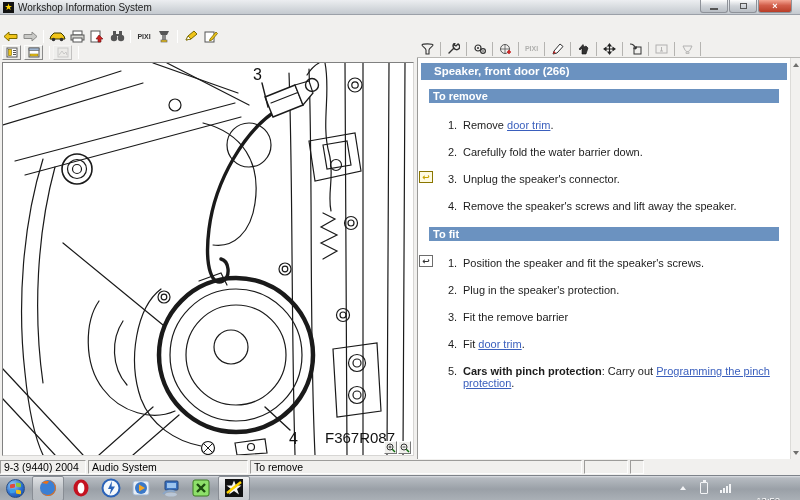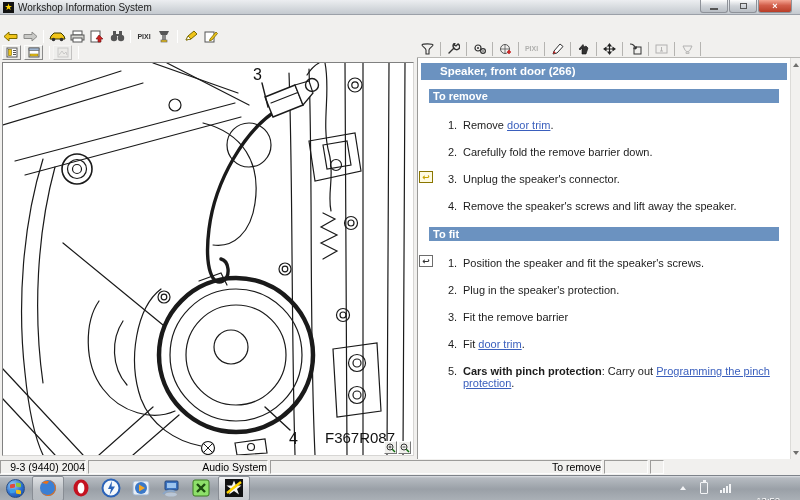--- a/index.html
+++ b/index.html
@@ -51,37 +51,37 @@
 
   .right-panel { position:absolute; left:417px; top:58px; width:383px; height:401px; background:#fff;
     border-left:1px solid #9a9a98; }
   .scrollbar { position:absolute; right:0; top:0; width:10px; height:401px; background:#f2f1ef; border-left:1px solid #dcdbd8; }
   .sb-arrow { position:absolute; left:1px; width:8px; height:9px; display:flex; align-items:center; justify-content:center; }
   .tri-up { width:0; height:0; border-left:3px solid transparent; border-right:3px solid transparent; border-bottom:4px solid #6f6f6d; }
   .tri-down { width:0; height:0; border-left:3px solid transparent; border-right:3px solid transparent; border-top:4px solid #6f6f6d; }
 
   .content { position:absolute; left:0; top:0; width:372px; height:401px; overflow:hidden; }
   .doc-title { margin:5px 3px 0 3px; height:17px; background:#6b92c0; color:#fff; font-weight:bold;
-    font-size:11.5px; line-height:17px; padding-left:19px; }
+    font-size:11.5px; line-height:17px; padding-left:13px; }
   .section-h { margin:9px 11px 0 11px; height:14px; background:#6b92c0; color:#fff; font-weight:bold;
     font-size:11px; line-height:14px; padding-left:4px; }
   .steps { margin:16px 6px 0 30px; }
   .step { position:relative; margin-bottom:15px; font-size:11px; line-height:12px; color:#1c1c1c; display:flex; }
   .step .num { width:15px; flex:0 0 auto; }
   .step .flag { position:absolute; left:-29px; top:-2px; width:14px; height:12px; border:1px solid #6d6d6d;
     background:#fff; font-size:9px; line-height:10px; text-align:center; font-weight:bold; }
   .flag.yellow { color:#c9a400; background:#fffbe2; border-color:#8a7600; }
   .flag.white { color:#333; }
   .link { color:#3a5fbd; text-decoration:underline; cursor:pointer; }
   .bold { font-weight:bold;text-align:center; }
 
   
   .statusbar { position:absolute; left:0; top:459px; width:800px; height:16px; background:#f1f0ee; display:flex; padding-top:1px; }
   .scell { height:14px; border:1px solid; border-color:#9d9c9a #fdfdfd #fdfdfd #9d9c9a; background:#f1f0ee;
-    font-size:10.5px; line-height:12px; padding-left:3px; margin-right:2px; color:#000; overflow:hidden;text-align:right; }
+    font-size:10.5px; line-height:12px; padding-left:3px; margin-right:2px; color:#000; overflow:hidden; }
 
   
   .taskbar { position:absolute; left:0; top:475px; width:800px; height:25px;
     background:linear-gradient(180deg,#dfe2e6 0%,#b6bbc1 8%,#9aa0a7 55%,#aab0b6 100%);
     border-top:1px solid #7e838a; display:flex; align-items:center; }
   .tb-ico { width:30px; height:23px; display:flex; align-items:center; justify-content:center; flex:0 0 auto; }
   .tb-box { border:1px solid #888d94; border-radius:2px; background:linear-gradient(180deg,rgba(255,255,255,.55),rgba(255,255,255,.15));
     margin:0 2px; }
   .orb { width:19px; height:19px; border-radius:50%; background:radial-gradient(circle at 35% 30%,#9cd0f5,#2a6fd0 55%,#14418f); 
     border:1px solid #2a4e85; position:relative; }
@@ -394,21 +394,21 @@
         <div class="doc-title">Speaker, front door (266)</div>
         <div id="sections">
             <div class="section-h">To remove</div>
             <div class="steps">
               <div class="step">
                 <span class="num">1.</span>
                 <span><span>Remove </span><span class="link">door trim</span><span>.</span></span>
               </div>
               <div class="step">
                 <span class="num">2.</span>
-                <span><span>Carefully fold the remove barrier down.</span></span>
+                <span><span>Carefully fold the water barrier down.</span></span>
               </div>
               <div class="step">
                 <span class="flag yellow">↩</span>
                 <span class="num">3.</span>
                 <span><span>Unplug the speaker's connector.</span></span>
               </div>
               <div class="step">
                 <span class="num">4.</span>
                 <span><span>Remove the speaker's screws and lift away the speaker.</span></span>
               </div>
@@ -444,21 +444,21 @@
             <span class="tri-up"></span>
           </div>
         <div class="sb-arrow" style="bottom:2px">
             <span class="tri-down"></span>
           </div>
       </div>
     </div>
 
     <div class="statusbar">
       <div class="scell" style="width:86px">9-3 (9440) 2004</div>
-      <div class="scell" style="width:180px">Audio System</div>
+      <div class="scell" style="width:160px">Audio System</div>
       <div class="scell" style="width:332px">To remove</div>
       <div class="scell" style="width:44px"></div>
       <div class="scell" style="width:14px; margin-right:0"></div>
     </div>
   </div>
 
   <div class="taskbar">
     <div class="tb-ico">
       <div class="orb">
         <span class="fl" style="left:3px;top:4px;background:#e04a3f;transform:skewY(-8deg)"></span>

